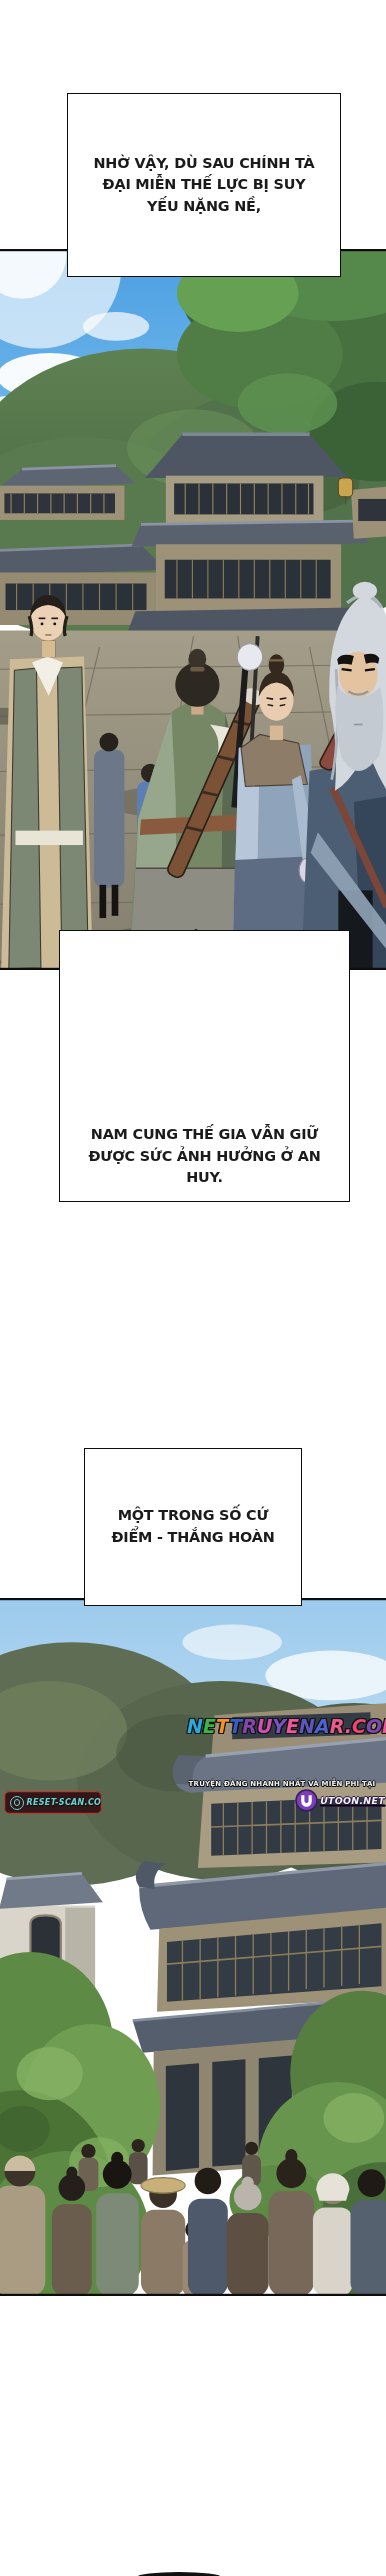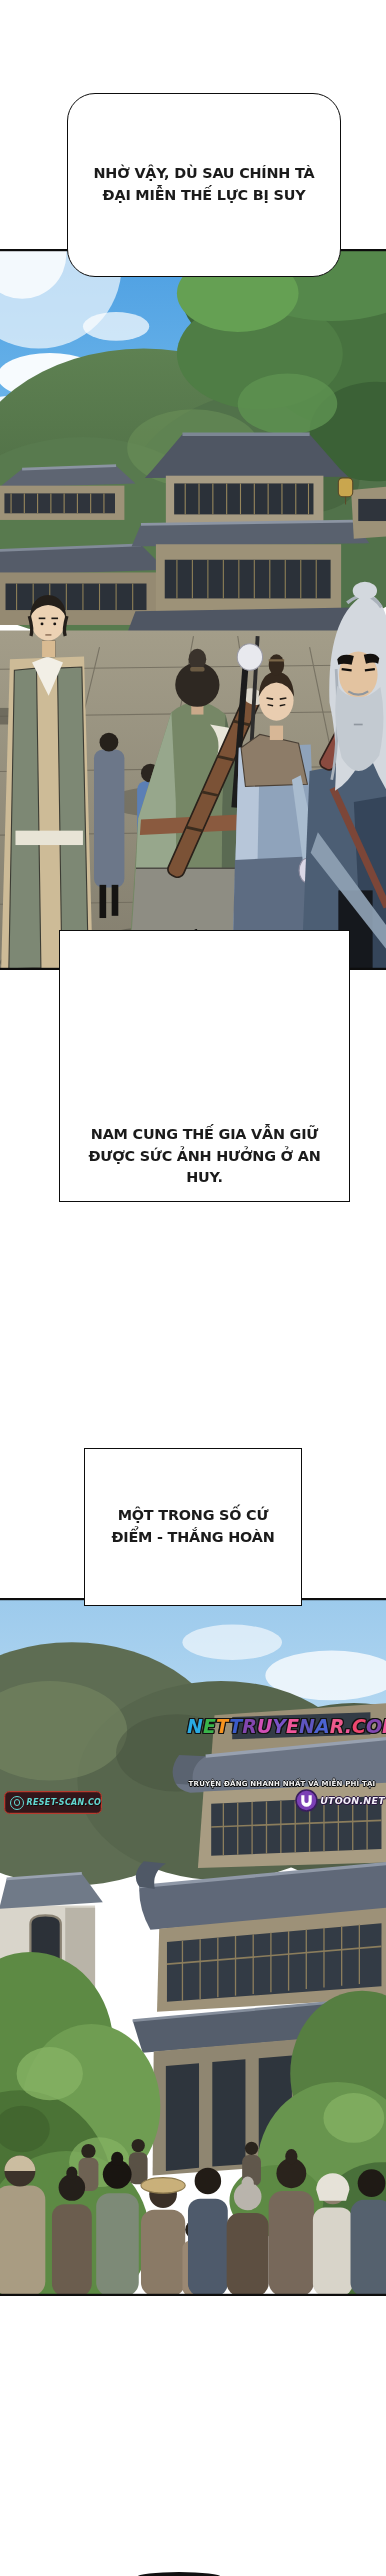--- a/index.html
+++ b/index.html
@@ -3,39 +3,39 @@
 <meta charset="utf-8">
 <style>
   html,body{margin:0;padding:0;background:#ffffff;}
   #page{position:relative;width:387px;height:2576px;background:#ffffff;overflow:hidden;
         font-family:"DejaVu Sans",sans-serif;}
   .panel{position:absolute;left:0;width:387px;display:block;}
   .nbox{position:absolute;background:#ffffff;border:1.1px solid #0d0d0d;box-sizing:border-box;
         display:flex;flex-direction:column;align-items:center;z-index:5;}
   .nbox .ntext{width:100%;text-align:center;font-weight:700;color:#1b1b1b;
         font-size:14.4px;line-height:21.6px;letter-spacing:-0.2px;}
-  #box1{left:67px;top:93px;width:274px;height:184px;justify-content:center;border-radius:28px;}
+  #box1{left:67px;top:93px;width:274px;height:184px;justify-content:center;}
   #box2{left:59px;top:930px;width:291px;height:272px;justify-content:flex-end;padding-bottom:12px;}
   #box3{left:84px;top:1448px;width:218px;height:158px;justify-content:center;padding-top:0;}
   
   .wm-tagline{position:absolute;left:188px;top:1780px;width:188px;text-align:center;z-index:6;
       font-size:7px;font-weight:800;color:#f4f4f4;letter-spacing:0.2px;
       text-shadow:-0.8px 0 #111,0.8px 0 #111,0 -0.8px #111,0 0.8px #111,0.6px 0.6px #111,-0.6px 0.6px #111;}
   .wm-word{position:absolute;left:187px;top:1713px;width:190px;text-align:center;z-index:6;
       font-size:19px;font-weight:800;font-style:italic;letter-spacing:0px;line-height:26.5px;
       text-shadow:-1.1px 0 #141414,1.1px 0 #141414,0 -1.1px #141414,0 1.1px #141414,1.1px 1.1px #141414,-1.1px 1.1px #141414,1.1px -1.1px #141414,-1.1px -1.1px #141414;}
   .scan-badge{position:absolute;left:4.4px;top:1791px;width:98px;height:23px;z-index:6;
       background:#32161a;border:1.7px solid #b93a2e;border-radius:5.5px;box-sizing:border-box;
       display:flex;align-items:center;gap:2.8px;padding:0 4.4px;box-shadow:0 0 0 0.6px #6e2a22 inset;}
   .scan-ring{width:12px;height:12px;border-radius:50%;border:1.7px solid #62d8d2;
       display:flex;align-items:center;justify-content:center;flex:0 0 auto;}
   .scan-ring i{width:4.4px;height:4.4px;border-radius:50%;border:1.1px solid #62d8d2;display:block;}
   .scan-text{font-size:8px;font-weight:800;font-style:italic;color:#62d8d2;letter-spacing:0.3px;
       text-shadow:0.6px 0.6px #120808;white-space:nowrap;}
-  .utoon{position:absolute;left:295px;top:1789px;z-index:6;display:flex;align-items:center;gap:2.2px;}
+  .utoon{position:absolute;left:295px;top:1789px;z-index:6;display:flex;align-items:center;gap:2.2px;text-decoration:underline;}
   .utoon-icon{width:23px;height:23px;flex:0 0 auto;}
   .utoon-text{font-size:9.4px;font-weight:800;font-style:italic;color:#f5f2fa;letter-spacing:0.3px;
       text-shadow:-0.8px 0 #2c1742,0.8px 0 #2c1742,0 -0.8px #2c1742,0 0.8px #2c1742,0.6px 0.6px #2c1742;}
   .bottom-arc{position:absolute;left:137px;top:2572px;width:84px;height:10px;background:#101010;
       border-radius:50%;z-index:4;}
 </style>
 </head>
 <body>
 
 <div id="page">
@@ -456,20 +456,21 @@
       <circle cx="672" cy="1058" r="25" fill="#1f1a15"></circle>
     </g>
 
     <rect x="0" y="0" width="700" height="4" fill="#0d0d0d"></rect>
     <rect x="0" y="1258" width="700" height="4" fill="#0d0d0d"></rect>
   </svg>
 
   <div id="box1" class="nbox">
     <div class="ntext">NHỜ VẬY, DÙ SAU CHÍNH TÀ</div>
     <div class="ntext">ĐẠI MIỄN THẾ LỰC BỊ SUY</div>
+    <div class="ntext">YẾU NẶNG NỀ,</div>
   </div>
 
   <div id="box2" class="nbox">
     <div class="ntext">NAM CUNG THẾ GIA VẪN GIỮ</div>
     <div class="ntext">ĐƯỢC SỨC ẢNH HƯỞNG Ở AN</div>
     <div class="ntext">HUY.</div>
   </div>
 
   <div id="box3" class="nbox">
     <div class="ntext">MỘT TRONG SỐ CỨ</div>

